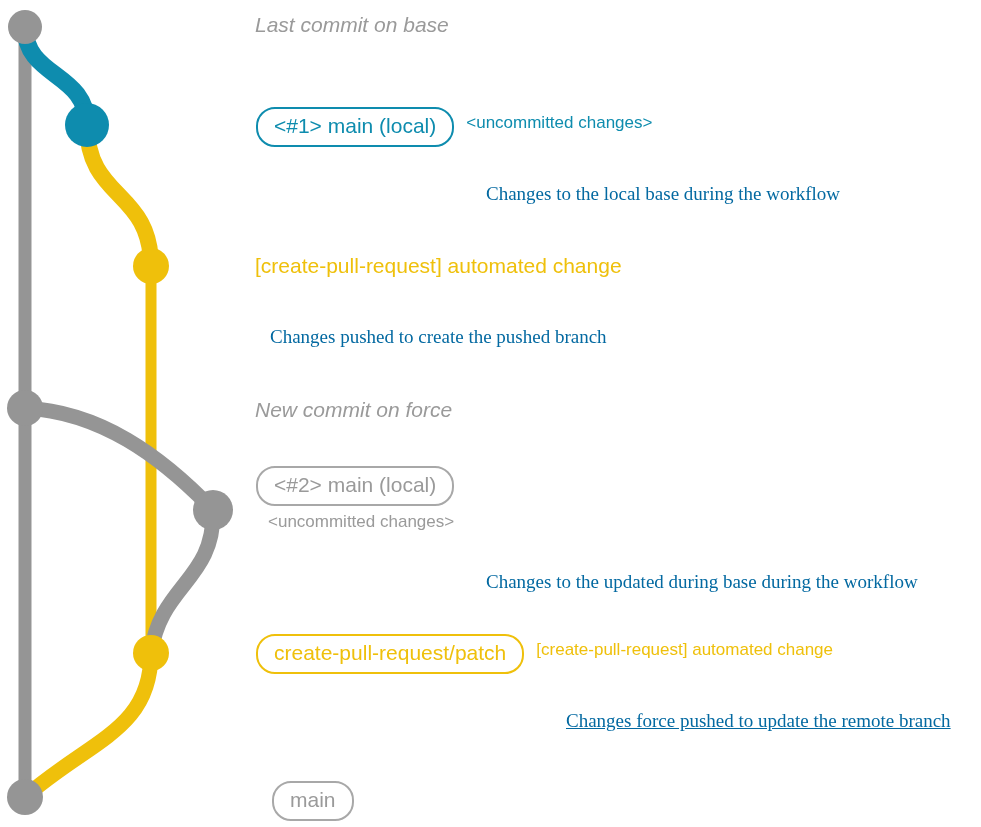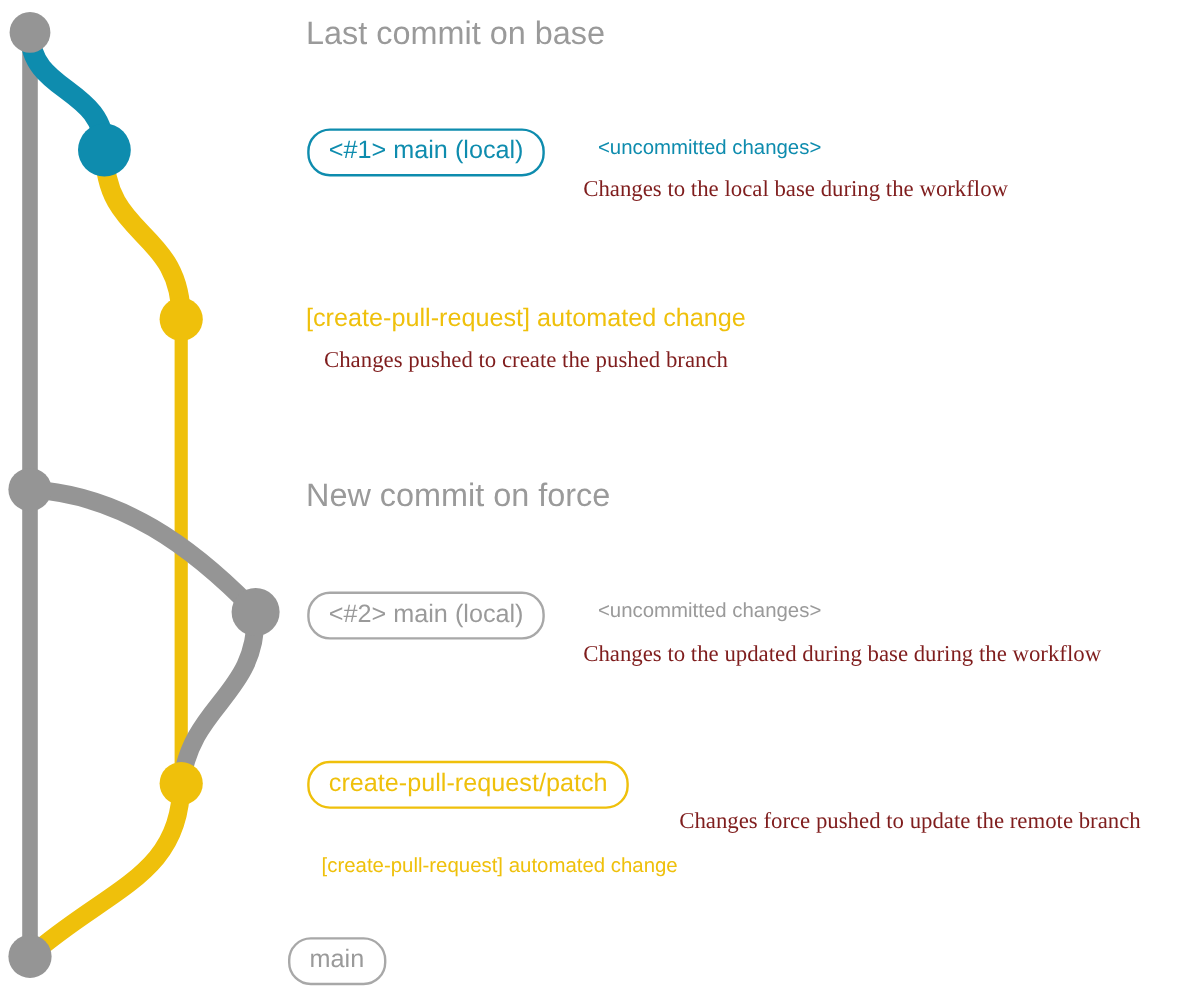--- a/index.html
+++ b/index.html
@@ -14,21 +14,20 @@
   #graph-svg{
     position:absolute;left:0;top:0;
     width:981px;height:827px;
     pointer-events:none;
   }
   .row{
     position:absolute;
     display:flex;
     align-items:flex-start;
     white-space:nowrap;
-    gap:32px;
   }
   .pill{
     display:inline-flex;
     align-items:center;
     justify-content:center;
     border:2px solid #999;
     border-radius:19px;
     padding:5px 16px 7px 16px;
     font-size:21px;
     line-height:1.15;
@@ -42,36 +41,38 @@
     font-size:17px;
     line-height:1.15;
     padding-top:6px;
     margin-left:12px;
   }
   .subject.blue{color:#0E8CAE;}
   .subject.gray{color:#9a9a9a;}
   .subject.yellow{color:#EFC00B;}
   .plain-subject{
     position:absolute;
-    font-size:27px;
+    font-size:21px;
     color:#9a9a9a;
     white-space:nowrap;
+    font-style:italic;
   }
   .standalone-subject{
     position:absolute;
     font-size:21px;
     white-space:nowrap;
   }
   .standalone-subject.yellow{color:#EFC00B;}
   .desc{
     position:absolute;
     font-family:"Liberation Serif", serif;
     font-size:19px;
-    color:#7f1d1d;
+    color:#0369a1;
     white-space:nowrap;
+    margin-top:36px;
   }
 </style>
 </head>
 <body>
 
 <svg id="graph-svg" viewBox="0 0 981 827">
 
   <path d="M25,27 L25,408" stroke="#959595" stroke-width="13" fill="none" stroke-linecap="round"></path>
 
   <path d="M25,408 L25,797" stroke="#959595" stroke-width="13" fill="none" stroke-linecap="round"></path>
@@ -103,27 +104,27 @@
   <span class="pill blue">&lt;#1&gt; main (local)</span>
   <span class="subject blue">&lt;uncommitted changes&gt;</span>
 </div>
 <div class="desc" style="left:486px;top:147px;">Changes to the local base during the workflow</div>
 
 <div class="standalone-subject yellow" style="left:255px;top:254px;">[create-pull-request] automated change</div>
 <div class="desc" style="left:270px;top:290px;">Changes pushed to create the pushed branch</div>
 
 <div class="plain-subject" style="left:255px;top:398px;">New commit on force</div>
 
-<div class="row" style="left:256px;top:493px;">
+<div class="row" style="left:256px;top:466px;flex-direction:column;">
   <span class="pill gray">&lt;#2&gt; main (local)</span>
   <span class="subject gray">&lt;uncommitted changes&gt;</span>
 </div>
 <div class="desc" style="left:486px;top:535px;">Changes to the updated during base during the workflow</div>
 
-<div class="row" style="left:256px;top:634px;flex-direction:column;">
+<div class="row" style="left:256px;top:634px;">
   <span class="pill yellow">create-pull-request/patch</span>
   <span class="subject yellow">[create-pull-request] automated change</span>
 </div>
-<div class="desc" style="left:566px;top:674px;">Changes force pushed to update the remote branch</div>
+<div class="desc" style="left:566px;top:674px;text-decoration:underline;">Changes force pushed to update the remote branch</div>
 
-<div class="row" style="left:240px;top:781px;">
+<div class="row" style="left:272px;top:781px;">
   <span class="pill gray">main</span>
 </div>
 
 </body></html>

